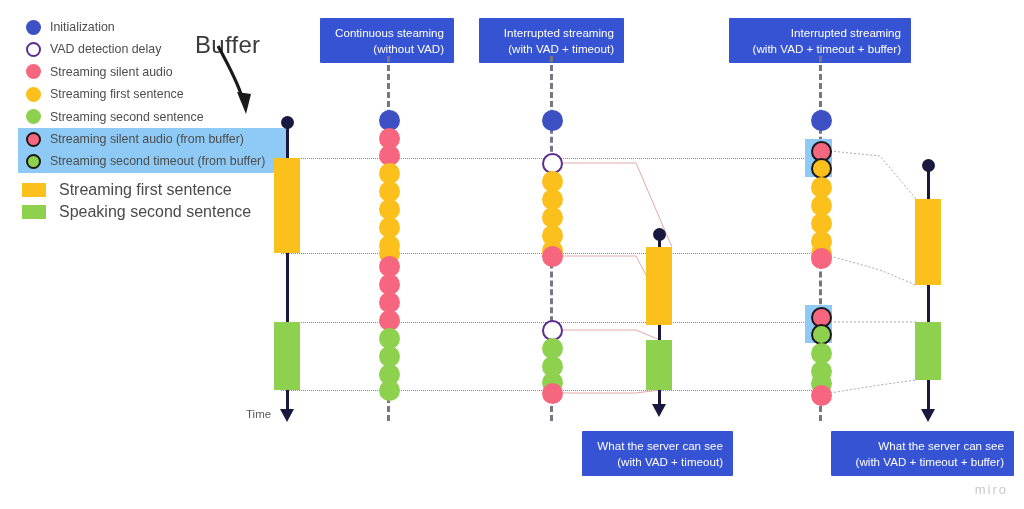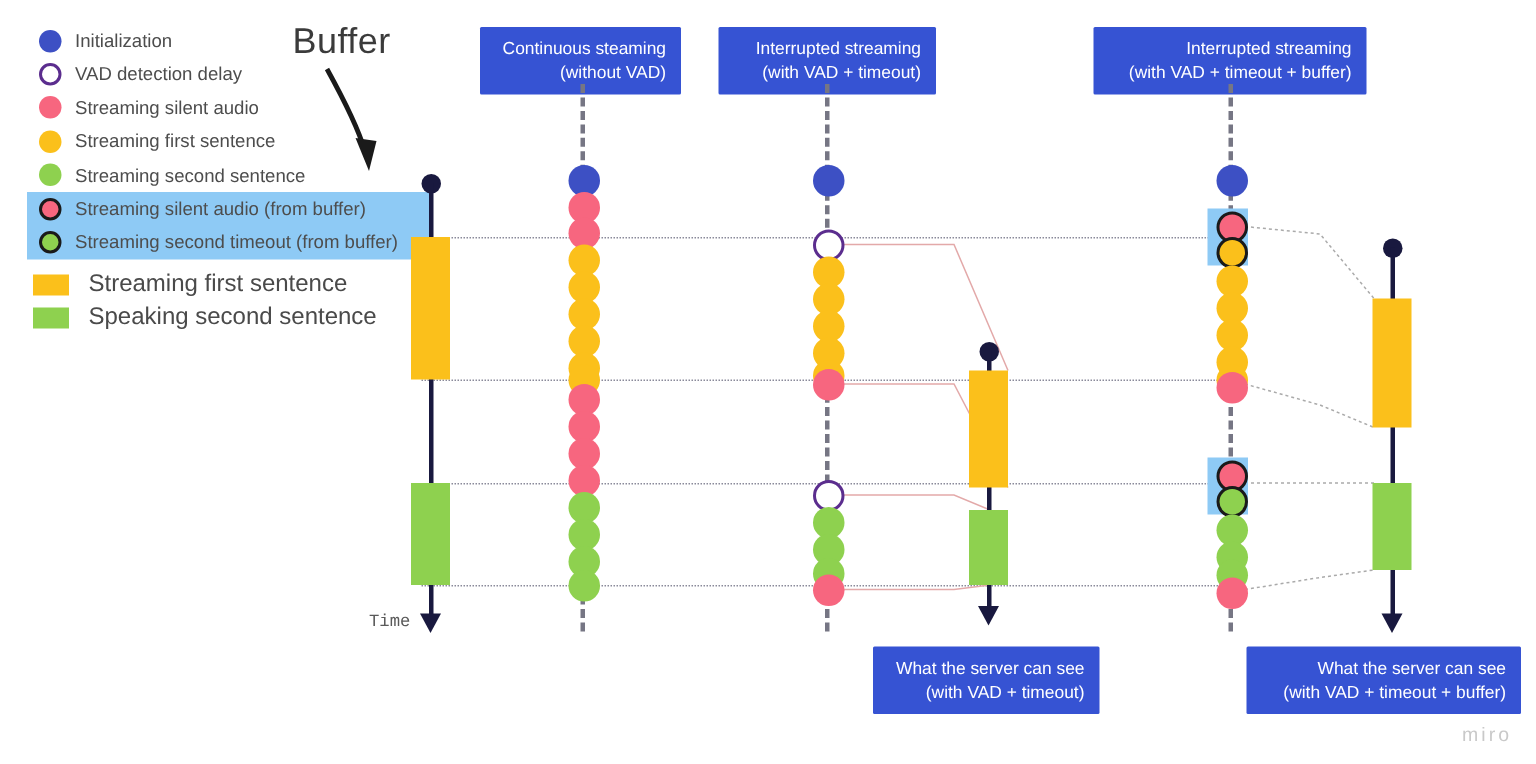--- a/index.html
+++ b/index.html
@@ -10,21 +10,21 @@
   
   #legend{left:18px;top:16px;width:270px;}
   .legend-row{display:flex;align-items:center;height:22.4px;padding-left:8px;}
   .legend-row .lbl{font-size:12.4px;color:#4d4d4d;margin-left:9px;white-space:nowrap;line-height:1;}
   .legend-hl{background:#8ecaf5;}
   .dot-s{width:15px;height:15px;border-radius:50%;flex:0 0 auto;box-sizing:border-box;}
   .sw{width:24px;height:14px;flex:0 0 auto;}
   .sw-wrap{display:flex;align-items:center;height:22.4px;padding-left:4px;}
 
   
-  #buffer-label{left:195px;top:14px;font-size:24px;color:#3b3b3b;letter-spacing:.3px;}
+  #buffer-label{left:195px;top:31px;font-size:24px;color:#3b3b3b;letter-spacing:.3px;}
   #buffer-arrow{left:205px;top:44px;}
 
   
   .box{position:absolute;background:#3653d3;color:#ffffff;text-align:right;
        font-size:11.6px;line-height:15.5px;padding:7px 10px;box-sizing:border-box;
        border-radius:1px;}
   .box .l2{display:block;}
 
   
   .axis{position:absolute;width:3px;background:#19193f;}
@@ -37,21 +37,21 @@
   .bar.g{background:#8ed14f;}
   .tdot{position:absolute;width:21px;height:21px;border-radius:50%;box-sizing:border-box;}
   .tdot.blue{background:#3d50c4;}
   .tdot.pink{background:#f7667f;}
   .tdot.yellow{background:#fbc01b;}
   .tdot.green{background:#8ed14f;}
   .tdot.vad{background:#ffffff;border:2.4px solid #5b2d8e;}
   .tdot.ring{border:2px solid #1a1a1a;}
   .buf-hl{position:absolute;background:#8ecaf5;width:27px;}
   .hline{position:absolute;height:0;border-top:1px dotted #8a8a9a;}
-  .tlabel{position:absolute;font-size:11.5px;color:#5a5a5a;font-family:Liberation Mono, monospace;}
+  .tlabel{position:absolute;font-size:11.5px;color:#5a5a5a;}
   #miro{position:absolute;right:16px;bottom:12px;font-size:13px;color:#c9c9c9;letter-spacing:2px;}
   svg.conn{position:absolute;left:0;top:0;width:1024px;height:509px;pointer-events:none;}
 </style>
 </head>
 <body>
 
 <div class="abs" id="legend">
 
   <div class="legend-row">
     <span class="dot-s" style="background:#3d50c4;"></span>

